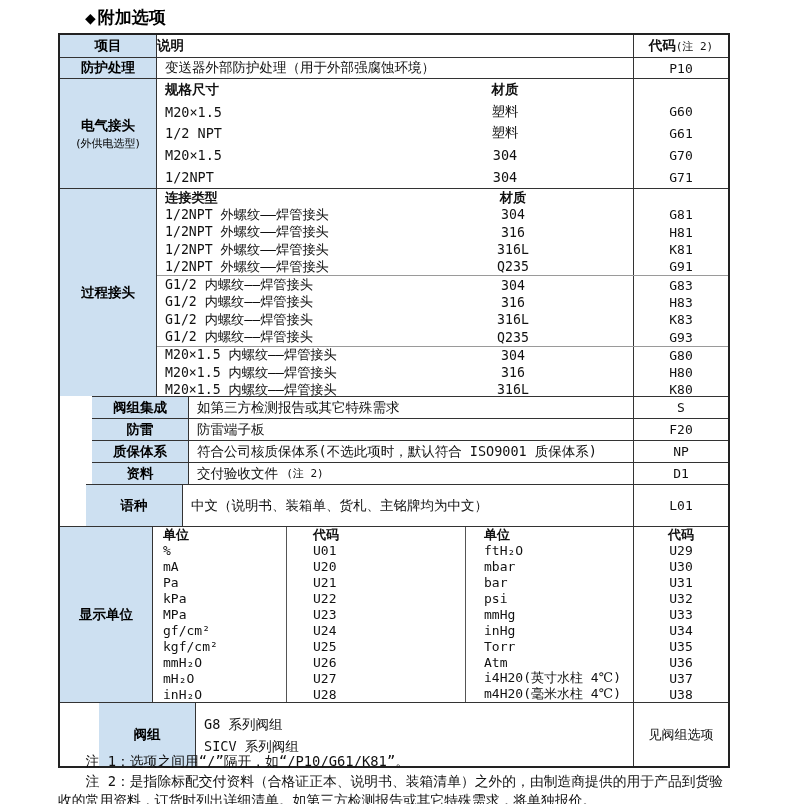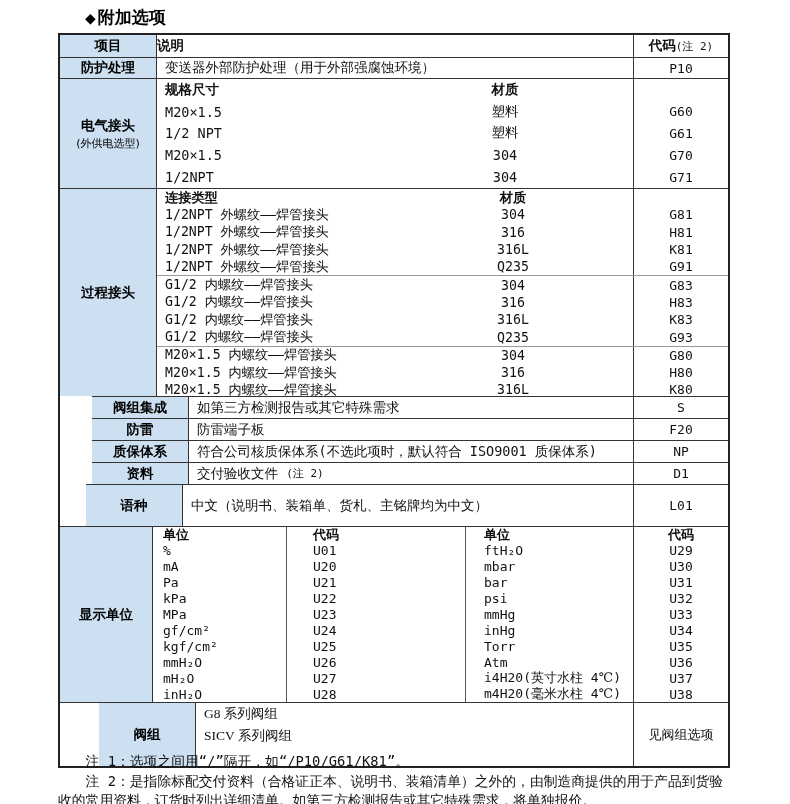--- a/index.html
+++ b/index.html
@@ -53,21 +53,21 @@
   .r-language { height:42px;margin-left:26px; }
   .r-units { height:176px; }
   .r-valvegroup { height:64px;padding-left:39px; }
 
   .u-cell { display:flex; align-items:center; }
   .u1 { width:133px; padding-left:10px; }
   .u2 { width:179px; padding-left:26px; border-left:1px solid #555; }
   .u3 { width:168px; padding-left:18px; border-left:1px solid #555; }
   .u4 { width:95px;  border-left:1px solid #333; justify-content:center; }
 
-  .vg-lines { flex:1; display:flex; flex-direction:column; padding-left:8px; font-size:13.5px; line-height:22px;font-family:Liberation Serif, serif; }
+  .vg-lines { flex:1; display:flex; flex-direction:column; justify-content:center; padding-left:8px; font-size:13.5px; line-height:22px; }
 
   .notes { position:absolute; left:58px; top:752px; width:676px; font-size:13.8px; line-height:19.5px; color:#111; }
   .notes p { text-indent:2em; }
 </style>
 </head>
 <body>
 
 <div class="page">
 
   <div class="doc-title">

